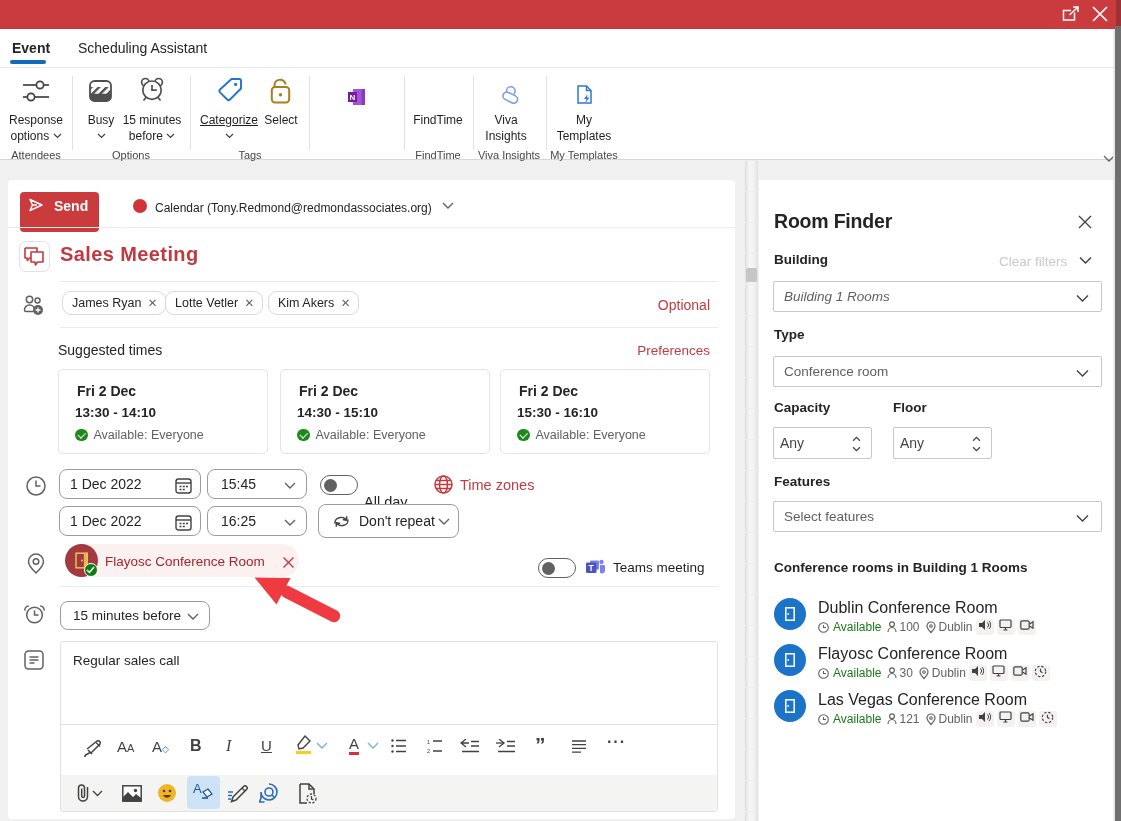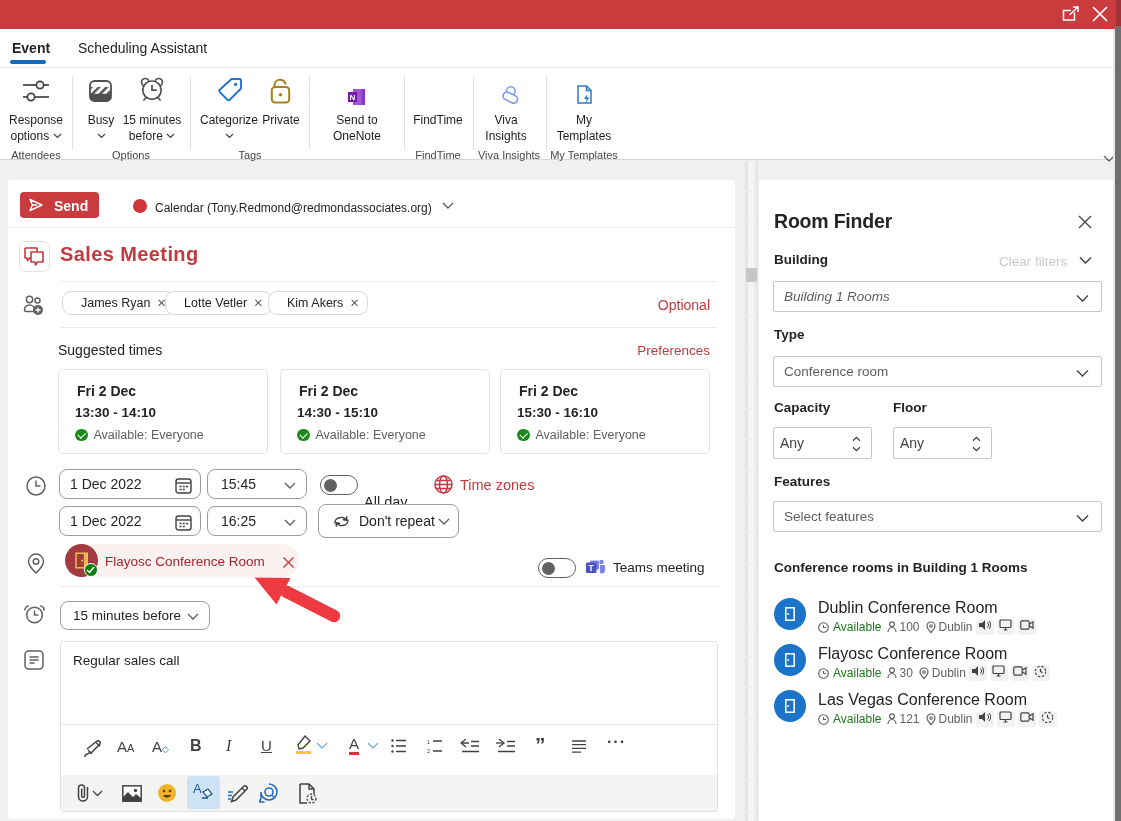--- a/index.html
+++ b/index.html
@@ -19,21 +19,21 @@
 repeating-linear-gradient(180deg,#ededed 0px,#ededed 1px,transparent 1px,transparent 31px),
 linear-gradient(90deg,#dedede,#f7f7f7 35%,#f3f3f3 65%,#e2e2e2);}
 #redge1{position:absolute;left:1113px;top:29px;width:2px;height:792px;background:#e8e8e8;}
 #redge2{position:absolute;left:1115px;top:26px;width:6px;height:795px;background:#6f6f6f;}
 .input{position:absolute;border:1px solid #9e9c9a;border-radius:8px;background:#fff;font-size:14px;color:#242424;}
 .toggle{position:absolute;width:38px;height:20px;border:1px solid #616161;border-radius:10px;background:#fff;}
 .knob{position:absolute;left:3px;top:2.5px;width:13px;height:13px;border-radius:50%;background:#616161;}
 .rf-label{position:absolute;font-size:13.5px;font-weight:bold;color:#242424;}
 .rf-input{position:absolute;height:31px;border:1px solid #c7c7c7;border-radius:2px;background:#fff;font-size:13.5px;color:#5f5f5f;line-height:30px;padding-left:10px;}
 .rf-chip{display:inline-block;width:18px;height:16px;background:#f3f2f1;border-radius:3px;margin-left:3px;text-align:center;line-height:15px;}
-.chip{position:absolute;top:111px;height:24px;border:1px solid #d9d9d9;border-radius:9px;font-size:12.5px;line-height:22px;padding:0 24px 0 18px;color:#242424;background:#fff;}
+.chip{position:absolute;top:111px;height:24px;border:1px solid #d9d9d9;border-radius:9px;font-size:12.5px;line-height:22px;padding:0 24px 0 9px;color:#242424;background:#fff;}
 .chip::after{content:"✕";position:absolute;right:8px;top:0;color:#5f5f5f;font-size:11.5px;}
 .scard{position:absolute;top:189px;width:210px;height:85px;border:1px solid #e3e3e3;border-radius:5px;background:#fff;}
 .scard b{display:block;margin:14px 0 0 18px;font-size:14px;font-weight:bold;color:#242424;line-height:15px;}
 .scard b + b{margin:6px 0 0 16px;font-size:13.5px;}
 .scard span{display:block;margin:8px 0 0 16px;font-size:12.5px;color:#616161;line-height:14px;}
 .gck{display:inline-block;width:12.5px;height:12.5px;border-radius:50%;background:#1b8a1b;vertical-align:-2px;margin-right:6px;position:relative;}
 .gck::after{content:"";position:absolute;left:3px;top:3.5px;width:6px;height:3.5px;border-left:1.6px solid #fff;border-bottom:1.6px solid #fff;transform:rotate(-45deg);}
 .room{position:absolute;left:15px;width:330px;height:42px;}
 .rmcircle{position:absolute;left:0;top:-1px;width:32px;height:32px;border-radius:50%;background:#1b74c8;text-align:center;padding-top:9px;}
 .rmname{position:absolute;left:44px;top:0px;font-size:16px;color:#242424;}
@@ -100,39 +100,38 @@
   </svg>
   <div class="rbtxt" style="left:92px;top:44px;width:120px;">15 minutes<br>before <svg class="chev" width="9" height="6" viewBox="0 0 9 6">
         <path d="M1 1 L4.5 4.5 L8 1" fill="none" stroke="#424242" stroke-width="1.2"></path>
       </svg></div>
   <div class="rlabel" style="left:71px;">Options</div>
 
   <svg width="26" height="26" viewBox="0 0 26 26" style="position:absolute;left:217px;top:9px;">
     <path d="M14.5 2 h8 a1.5 1.5 0 0 1 1.5 1.5 v8 L13 22.5 a2 2 0 0 1 -2.8 0 L3 15.3 a2 2 0 0 1 0 -2.8 Z" fill="none" stroke="#2374cf" stroke-width="1.9"></path>
     <circle cx="18.6" cy="7.4" r="1.6" fill="#2374cf"></circle>
   </svg>
-  <div class="rbtxt" style="left:169px;top:44px;width:120px;">Categorize<br><svg class="chev" width="9" height="6" viewBox="0 0 9 6">
+  <div class="rbtxt" style="left:169px;top:44px;width:120px;text-decoration:underline;">Categorize<br><svg class="chev" width="9" height="6" viewBox="0 0 9 6">
         <path d="M1 1 L4.5 4.5 L8 1" fill="none" stroke="#424242" stroke-width="1.2"></path>
       </svg></div>
 
   <svg width="21" height="27" viewBox="0 0 21 27" style="position:absolute;left:270px;top:9px;">
     <path d="M4.5 10 V8.2 a5.6 5.6 0 0 1 10.6 -2.4 q0.4 0.8 0.3 1.7" fill="none" stroke="#a5811f" stroke-width="2"></path>
     <rect x="1.8" y="10" width="17.4" height="15.5" rx="3.2" fill="none" stroke="#a5811f" stroke-width="2"></rect>
     <circle cx="10.5" cy="17.7" r="1.7" fill="#a5811f"></circle>
   </svg>
-  <div class="rbtxt" style="left:221px;top:44px;width:120px;">Private</div>
+  <div class="rbtxt" style="left:221px;top:44px;width:120px;">Select</div>
   <div class="rlabel" style="left:190px;">Tags</div>
 
   <svg width="18" height="16" viewBox="0 0 18 16" style="position:absolute;left:348px;top:21px;">
     <rect x="5" y="0" width="12" height="16" fill="#a455d6"></rect>
     <rect x="13.6" y="0" width="3.4" height="16" fill="#8b39c4"></rect>
     <rect x="0" y="3" width="9" height="10" fill="#7719aa"></rect>
     <text x="4.5" y="11" font-size="8" font-weight="bold" fill="#fff" text-anchor="middle" font-family="Liberation Sans">N</text>
   </svg>
-  <div class="rbtxt" style="left:297px;top:44px;width:120px;">Send to<br>OneNote</div>
   <div class="rlabel" style="left:297px;margin-top:48px;">Send to OneNote</div>
 
   <div class="rbtxt" style="left:378px;top:44px;width:120px;">FindTime</div>
   <div class="rlabel" style="left:378px;">FindTime</div>
 
   <svg width="20" height="20" viewBox="0 0 20 20" style="position:absolute;left:500px;top:17px;">
     <circle cx="10.8" cy="6" r="4.3" fill="none" stroke="#7b9cea" stroke-width="1.6"></circle>
     <rect x="2.6" y="8.6" width="15.4" height="7.8" rx="3.9" transform="rotate(27 10 12.5)" fill="#fff" stroke="#7b9cea" stroke-width="1.6"></rect>
   </svg>
   <div class="rbtxt" style="left:446px;top:44px;width:120px;">Viva<br>Insights</div>
@@ -149,21 +148,21 @@
   <svg width="12" height="8" viewBox="0 0 12 8" style="position:absolute;left:1103px;top:87px;">
       <path d="M1 1 L6 6 L11 1" fill="none" stroke="#616161" stroke-width="1.3"></path>
     </svg>
 </div>
 <div id="gapstrip">
   <div id="scrollstrip"></div>
   <div style="position:absolute;left:11px;top:108px;width:11px;height:14px;background:#c6c6c6;border-radius:2px;"></div>
 </div>
 <div id="card">
 
-  <div style="position:absolute;left:12px;top:12px;width:79px;height:26px;background:#c93b3c;border-radius:4px;color:#fff;">
+  <div style="position:absolute;left:12px;top:12px;width:79px;height:40px;background:#c93b3c;border-radius:4px;color:#fff;">
     <svg width="16" height="16" viewBox="0 0 16 16" style="position:absolute;left:8px;top:5px;">
         <path d="M2 2.5 L14 8 L2 13.5 L4.5 8 Z M4.5 8 H9" fill="none" stroke="#fff" stroke-width="1.4" stroke-linejoin="round"></path>
       </svg>
     <span style="position:absolute;left:34px;top:6px;font-size:14px;font-weight:bold;">Send</span>
   </div>
   <div style="position:absolute;left:125px;top:19px;width:14px;height:14px;border-radius:50%;background:#d13438;"></div>
   <div style="position:absolute;left:147px;top:21px;font-size:12px;color:#242424;">Calendar (Tony.Redmond@redmondassociates.org)</div>
   <svg width="12" height="8" viewBox="0 0 12 8" style="position:absolute;left:434px;top:22px;">
       <path d="M1 1 L6 6 L11 1" fill="none" stroke="#616161" stroke-width="1.4"></path>
     </svg>

